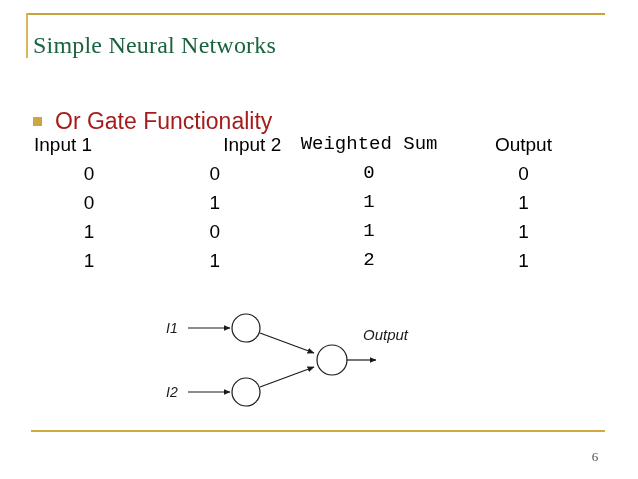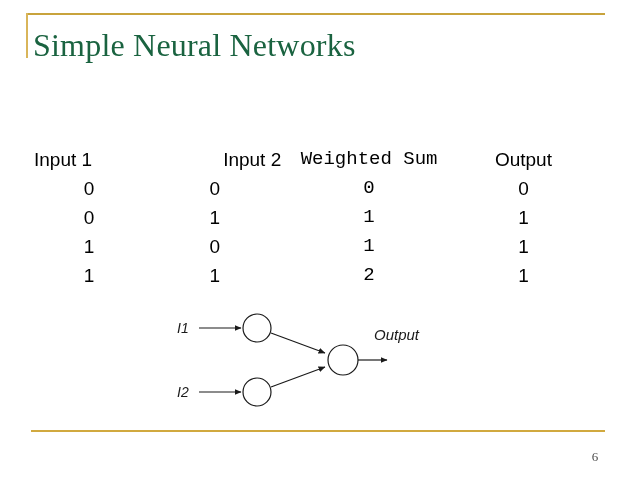--- a/index.html
+++ b/index.html
@@ -33,21 +33,21 @@
     height: 45px;
     background: #d9b55a;
   }
 
   
   .title {
     position: absolute;
     left: 33px;
     top: 26px;
     font-family: "Liberation Serif", serif;
-    font-size: 32px;
+    font-size: 24px;
     line-height: 38px;
     color: #1a6340;
     white-space: nowrap;
     letter-spacing: .2px;
   }
 
   
   .bullet-row {
     position: absolute;
     left: 33px;
@@ -67,21 +67,21 @@
     font-size: 23px;
     line-height: 26px;
     color: #a61c1c;
     white-space: nowrap;
   }
 
   
   .table {
     position: absolute;
     left: 30px;
-    top: 145px;
+    top: 130px;
     width: 560px;
     border-collapse: collapse;
     font-family: "Liberation Sans", sans-serif;
     font-size: 19px;
     color: #000000;
   }
   .table th, .table td {
     padding: 0;
     height: 29px;
     font-weight: normal;
@@ -92,21 +92,21 @@
   .table th.c0, .table td.c0 { width: 118px; }
   .table th.c1, .table td.c1 { width: 125px; }
   .table th.c2, .table td.c2 { width: 180px; font-family: Liberation Mono, monospace; }
   .table th.c3, .table td.c3 { width: 137px; }
   .table th.c0 { text-align: left; padding-left: 4px; }
   .table th.c1 { text-align: right; padding-left: 12px; }
 
   
   .diagram {
     position: absolute;
-    left: 159px;
+    left: 148px;
     top: 300px;
     width: 300px;
     height: 120px;
   }
   .diagram svg { display: block; }
   .nn-label {
     font-family: "Liberation Sans", sans-serif;
     font-style: italic;
     font-size: 14px;
     fill: #1a1a1a;
@@ -141,20 +141,24 @@
 </head>
 <body>
 
 <div id="slide">
 
   <div class="rule-top-h"></div>
   <div class="rule-top-v"></div>
 
   <div class="title">Simple Neural Networks</div>
 
+  <div class="bullet-row">
+    <span class="bullet-square"></span>
+    <span class="bullet-text">Or Gate Functionality</span>
+  </div>
 
   <table class="table">
     <thead>
       <tr>
         <th class="c0">Input 1</th>
         <th class="c1">Input 2</th>
         <th class="c2">Weighted Sum</th>
         <th class="c3">Output</th>
       </tr>
     </thead>

